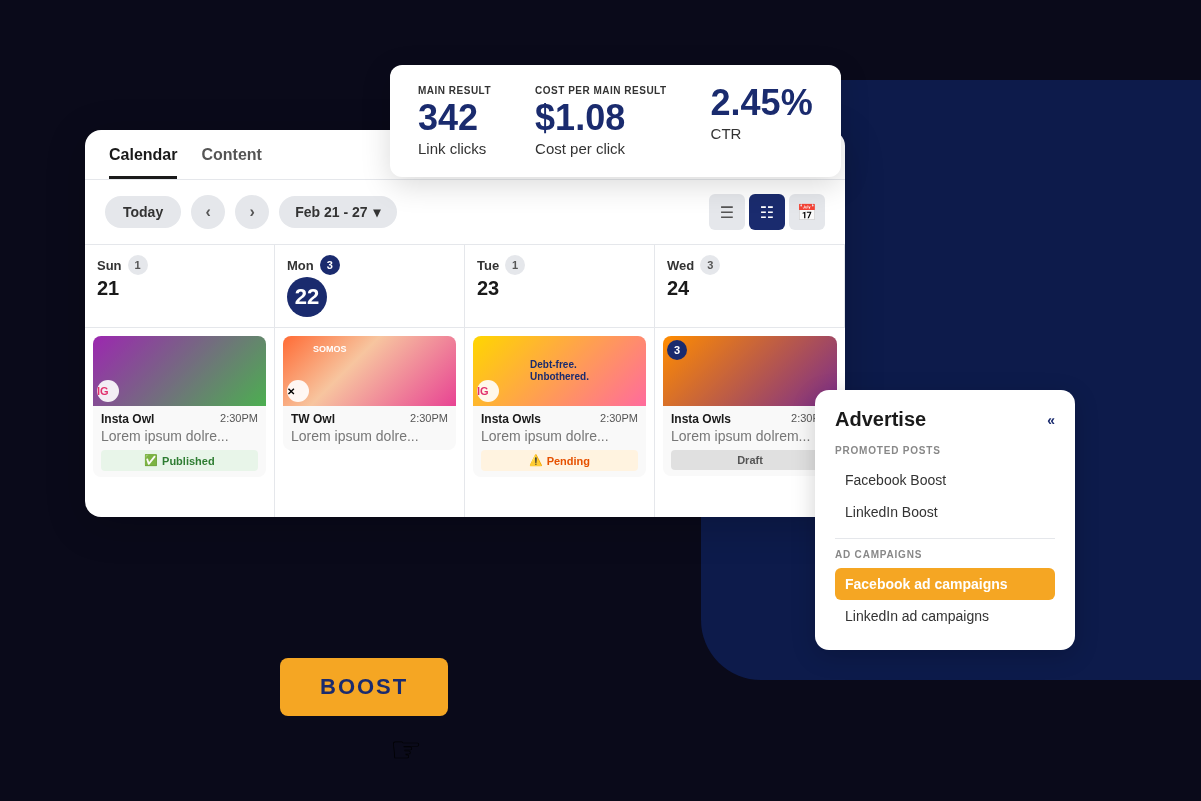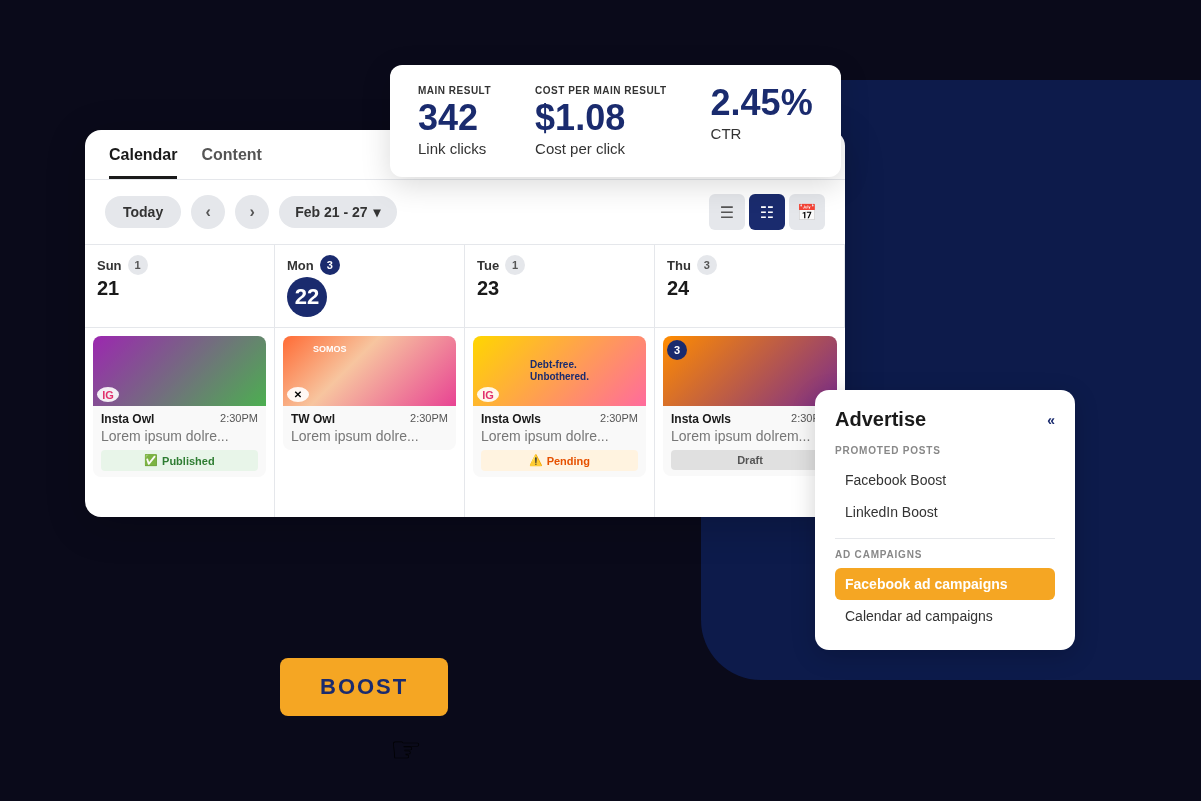--- a/index.html
+++ b/index.html
@@ -239,26 +239,25 @@
       width: 100%;
       height: 70px;
       position: relative;
     }
 
     .post-social-icon {
       position: absolute;
       bottom: 4px;
       left: 4px;
       width: 22px;
-      height: 15px;
+      height: 22px;
       border-radius: 50%;
       background: rgba(255,255,255,0.9);
       display: flex;
       align-items: center;
-      justify-content: center;
       font-size: 12px;
     }
     .post-badge-num {
       position: absolute;
       top: 4px;
       left: 4px;
       background: #1a2b6e;
       color: #fff;
       width: 20px;
       height: 20px;
@@ -493,21 +492,21 @@
     <div class="day-header">
       <div class="day-name">
         <span>Tue</span>
         <span class="badge">1</span>
       </div>
       <div class="day-num">23</div>
     </div>
 
     <div class="day-header">
       <div class="day-name">
-        <span>Thu</span>
+        <span>Wed</span>
         <span class="badge">3</span>
       </div>
       <div class="day-num">24</div>
     </div>
 
     <div class="day-cell">
       <div class="post-card">
         <div class="img-purple-green" style="position:relative;">
           <div class="post-social-icon" style="position:absolute;bottom:4px;left:4px;">
             <span style="font-size:11px;color:#e1306c;font-weight:800;">IG</span>
@@ -589,20 +588,20 @@
   </div>
 
   <div class="section-label">PROMOTED POSTS</div>
   <div class="menu-item">Facebook Boost</div>
   <div class="menu-item">LinkedIn Boost</div>
 
   <div class="divider"></div>
 
   <div class="section-label">AD CAMPAIGNS</div>
   <div class="menu-item active">Facebook ad campaigns</div>
-  <div class="menu-item">Calendar ad campaigns</div>
+  <div class="menu-item">LinkedIn ad campaigns</div>
 </div>
 
 <div class="boost-btn-wrap">
   <button class="boost-btn">BOOST</button>
 </div>
 
 <div class="cursor-hand">☞</div>
 
 </body></html>

